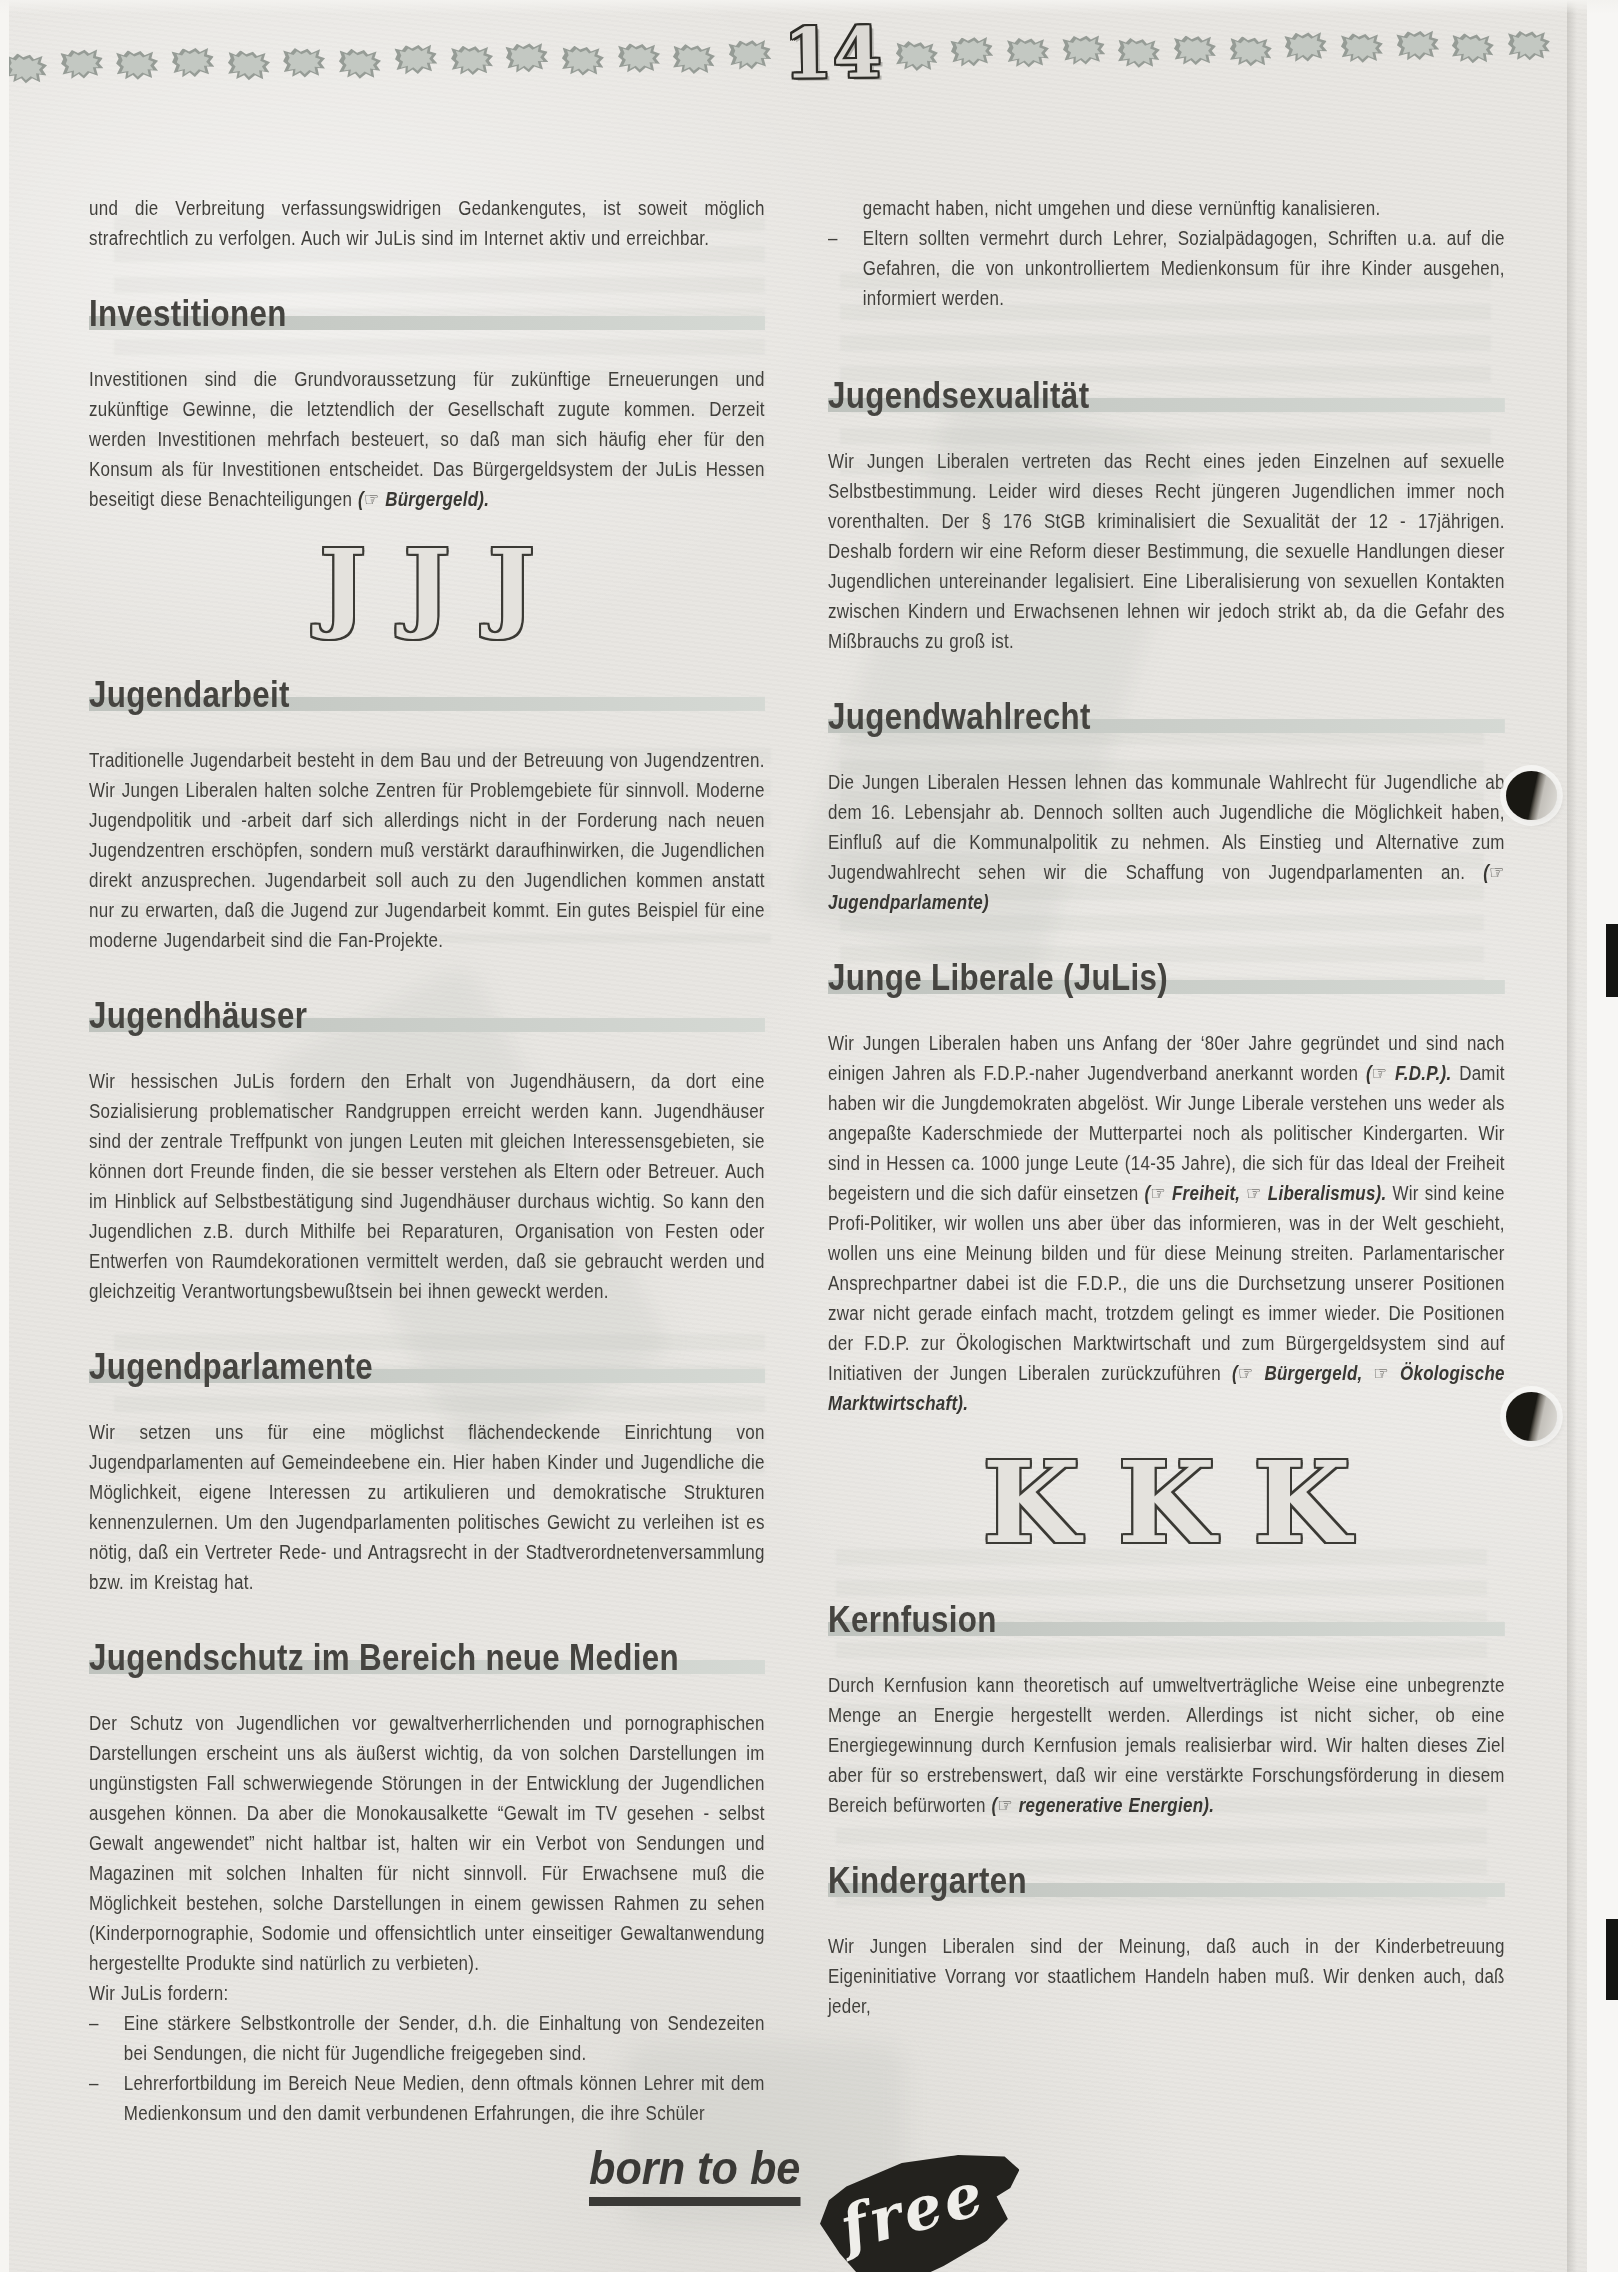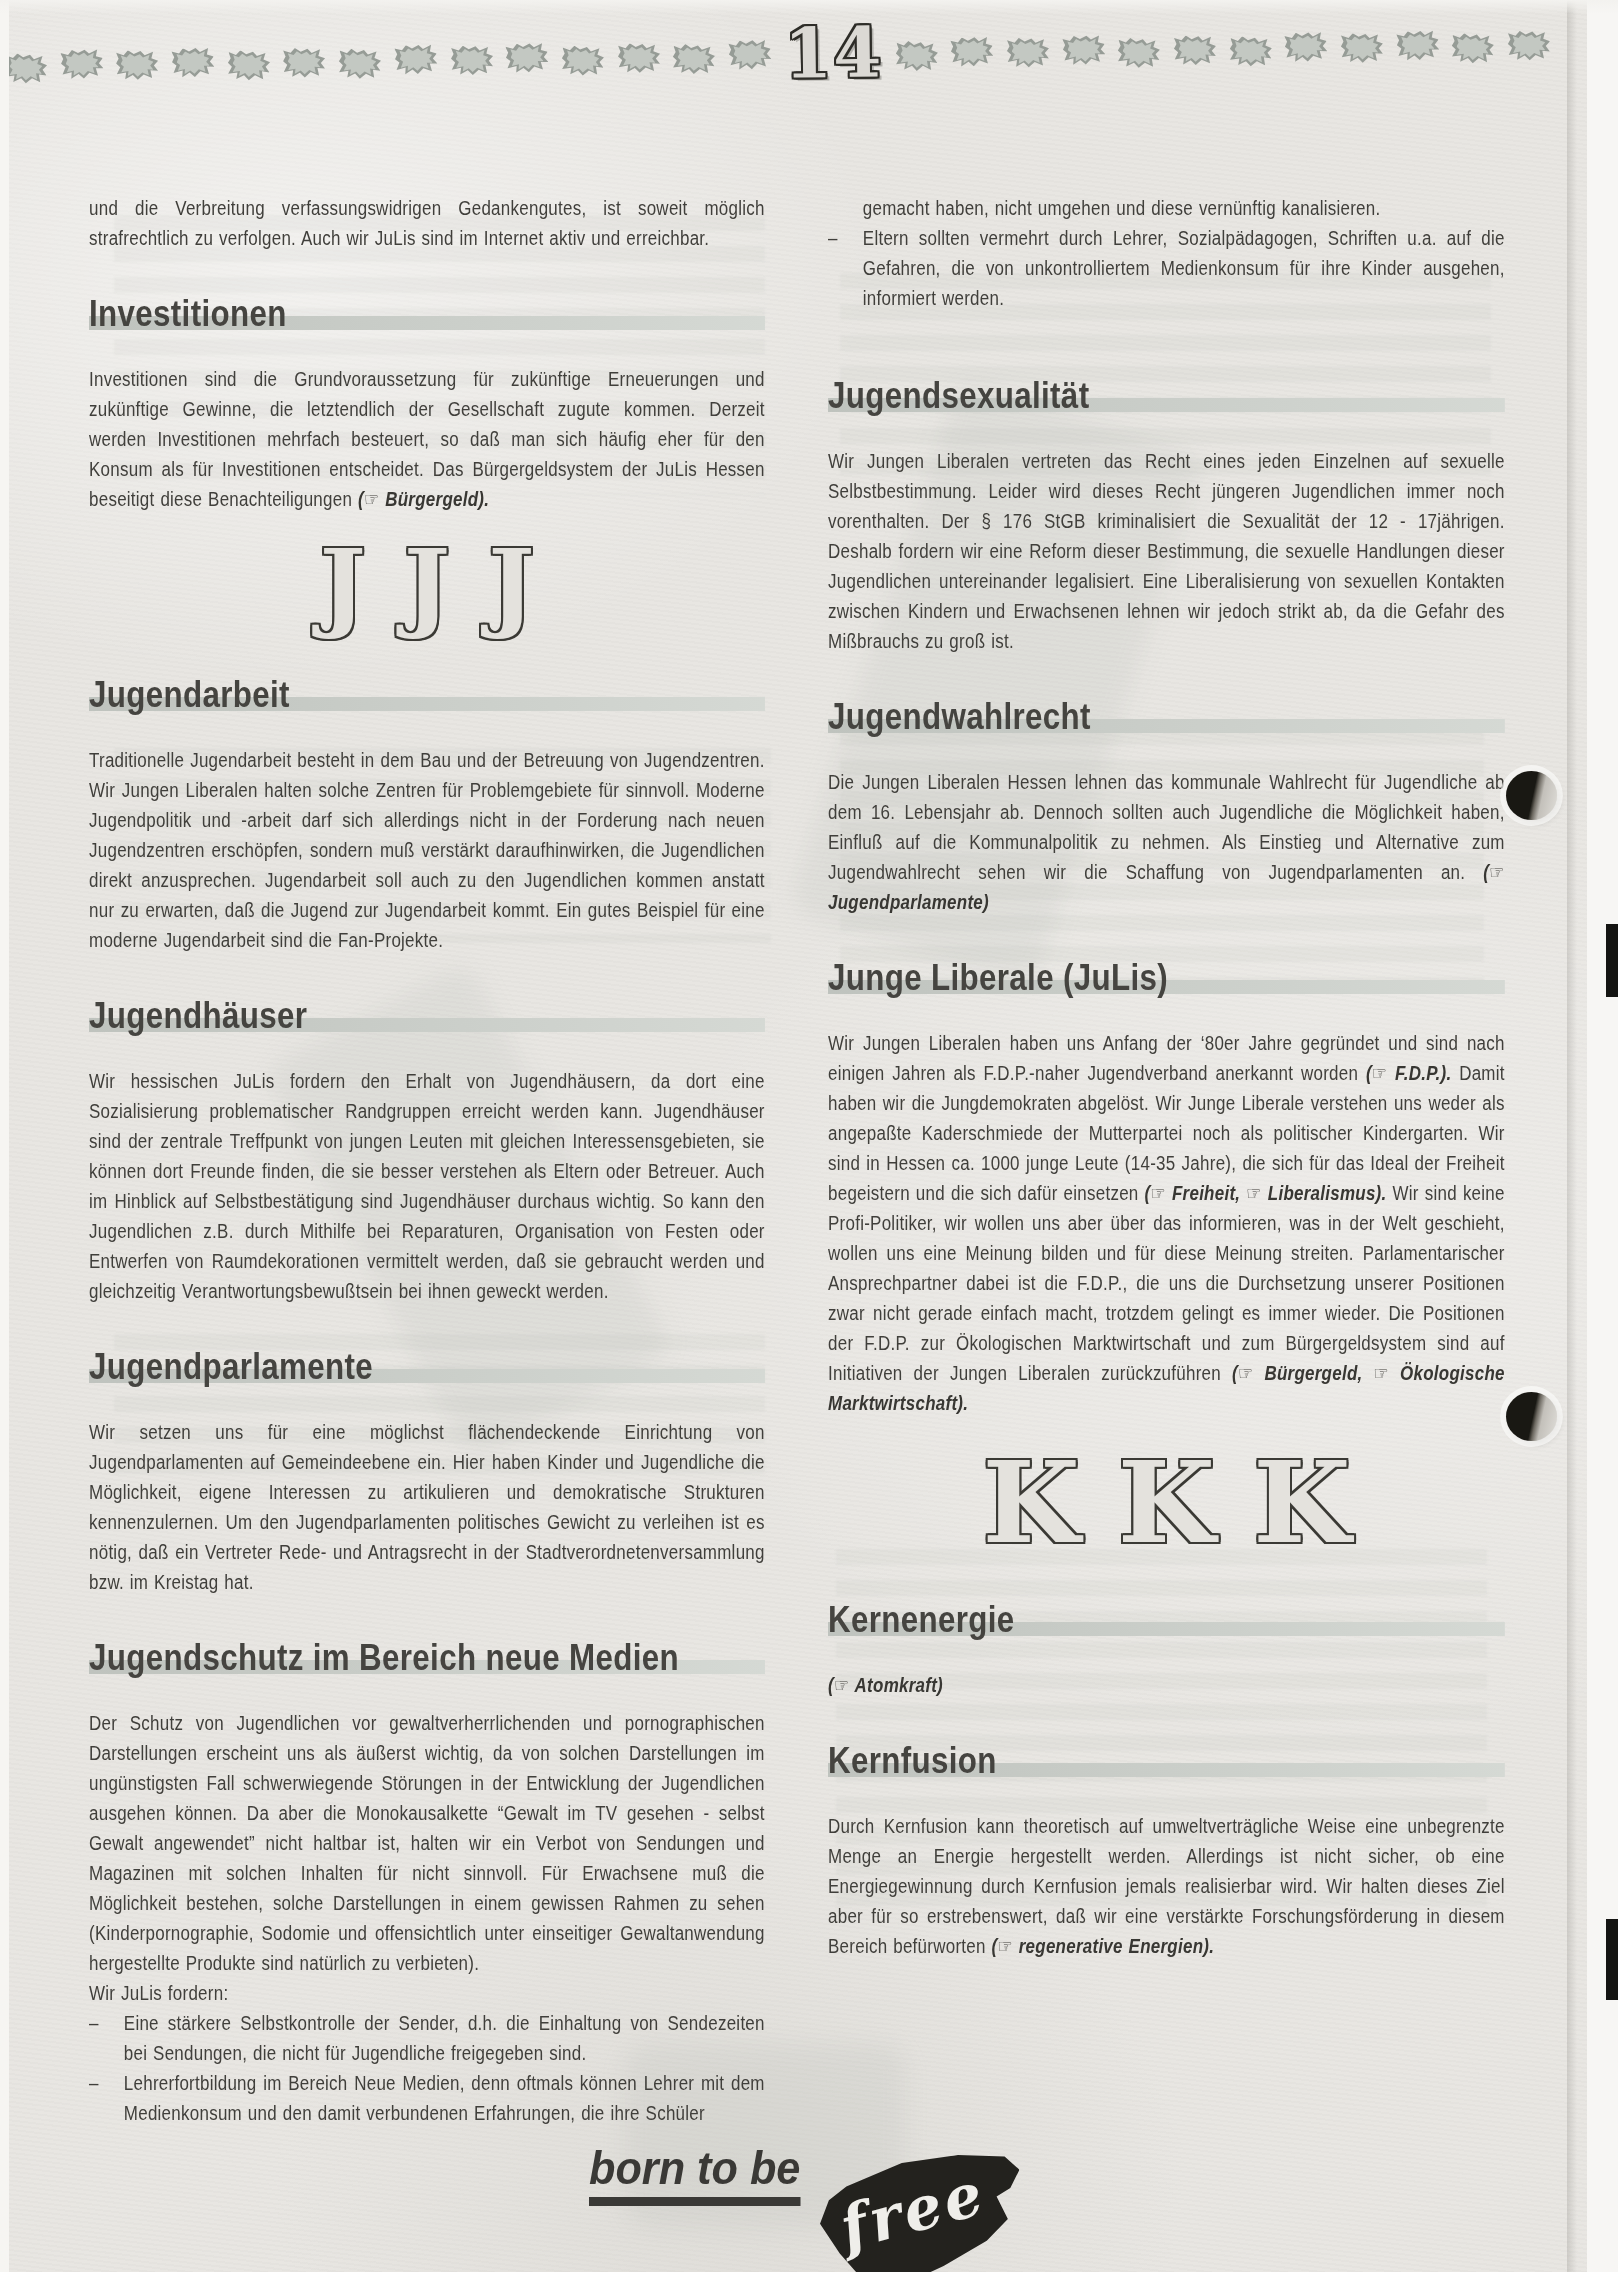--- a/index.html
+++ b/index.html
@@ -230,30 +230,30 @@
       <h2 class="sec sq"><span class="txt">Junge Liberale (JuLis)</span></h2>
       <p class="body sq"><span>Wir Jungen Liberalen haben uns Anfang der ‘80er Jahre gegründet und sind nach einigen Jahren als F.D.P.-naher Jugendverband anerkannt worden </span><b class="xref">(☞ F.D.P.).</b><span> Damit haben wir die Jungdemokraten abgelöst. Wir Junge Liberale verstehen uns weder als angepaßte Kaderschmiede der Mutterpartei noch als politischer Kindergarten. Wir sind in Hessen ca. 1000 junge Leute (14-35 Jahre), die sich für das Ideal der Freiheit begeistern und die sich dafür einsetzen </span><b class="xref">(☞ Freiheit, ☞ Liberalismus).</b><span> Wir sind keine Profi-Politiker, wir wollen uns aber über das informieren, was in der Welt geschieht, wollen uns eine Meinung bilden und für diese Meinung streiten. Parlamentarischer Ansprechpartner dabei ist die F.D.P., die uns die Durchsetzung unserer Positionen zwar nicht gerade einfach macht, trotzdem gelingt es immer wieder. Die Positionen der F.D.P. zur Ökologischen Marktwirtschaft und zum Bürgergeldsystem sind auf Initiativen der Jungen Liberalen zurückzuführen </span><b class="xref">(☞ Bürgergeld, ☞ Ökologische Marktwirtschaft).</b></p>
     </section>
 
     <div class="divider-letters kk">
       <span class="dl">K</span>
       <span class="dl">K</span>
       <span class="dl">K</span>
     </div>
 
-    <section>
-      <h2 class="sec sq"><span class="txt">Kernenergie</span></h2>
-      <p class="body sq nojust gap-t gap-b"><b class="xref">(☞ Atomkraft)</b></p>
-    </section>
 
     <section>
       <h2 class="sec sq"><span class="txt">Kernfusion</span></h2>
       <p class="body sq"><span>Durch Kernfusion kann theoretisch auf umweltverträgliche Weise eine unbegrenzte Menge an Energie hergestellt werden. Allerdings ist nicht sicher, ob eine Energiegewinnung durch Kernfusion jemals realisierbar wird. Wir halten dieses Ziel aber für so erstrebenswert, daß wir eine verstärkte Forschungsförderung in diesem Bereich befürworten </span><b class="xref">(☞ regenerative Energien).</b></p>
     </section>
 
+    <section>
+      <h2 class="sec sq"><span class="txt">Kindergarten</span></h2>
+      <p class="body sq">Wir Jungen Liberalen sind der Meinung, daß auch in der Kinderbetreuung Eigeninitiative Vorrang vor staatlichem Handeln haben muß. Wir denken auch, daß jeder,</p>
+    </section>
   </div>
 
   <div class="logo">
     <span class="btb">born to be</span>
     <span class="blob">
         <span class="free">free</span>
       </span>
   </div>
 
   <div class="hole" style="left:1506px; top:771px;"></div>

